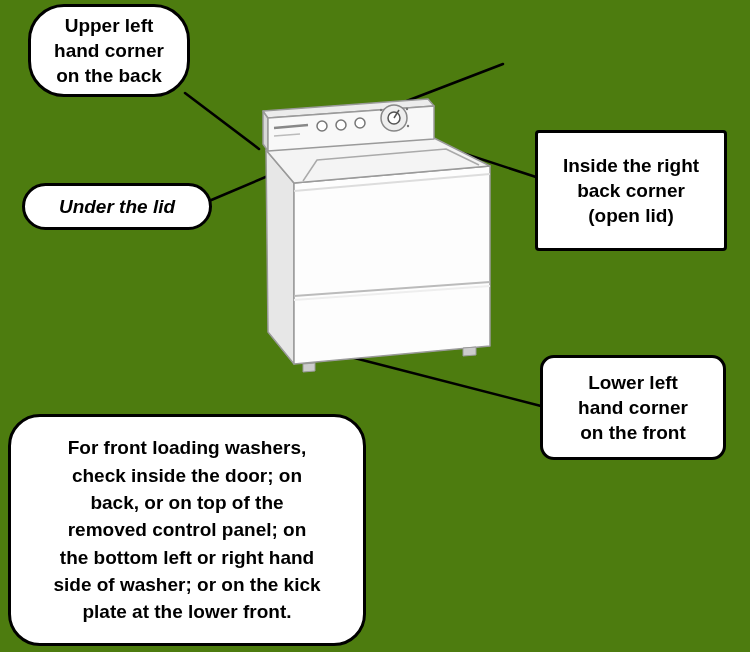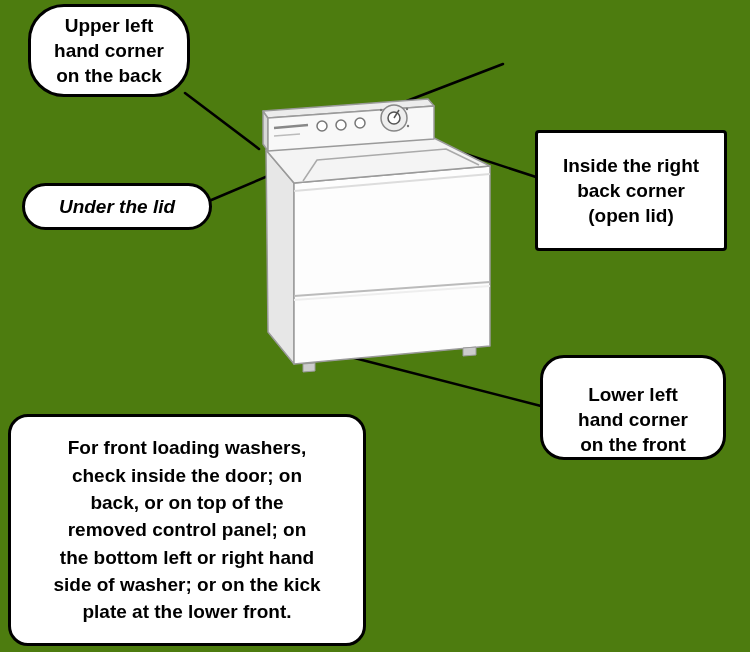--- a/index.html
+++ b/index.html
@@ -30,22 +30,22 @@
     white-space: pre-line;
     font-weight: 700;
     color: #000000;
     font-size: 19px;
     line-height: 1.32;
   }
   .b1 { left: 28px;  top: 4px;   width: 162px; height: 93px;  border-radius: 36px; }
   .b2 { left: 498px; top: 6px;   width: 169px; height: 85px;  border-radius: 34px; }
   .b3 { left: 22px;  top: 183px; width: 190px; height: 47px;  border-radius: 24px; font-style: italic; }
   .b4 { left: 535px; top: 130px; width: 192px; height: 121px; border-radius: 4px; }
-  .b5 { left: 540px; top: 355px; width: 186px; height: 105px; border-radius: 24px; align-items: flex-end; }
-  .b6 { left: 8px;   top: 414px; width: 358px; height: 232px; border-radius: 20px; }
+  .b5 { left: 540px; top: 355px; width: 186px; height: 105px; border-radius: 14px; }
+  .b6 { left: 8px;   top: 414px; width: 358px; height: 232px; border-radius: 32px; }
   .b6 .bubble-text { line-height: 1.44; }
 </style>
 </head>
 <body>
 
 <div class="canvas">
 
   <svg class="art" viewBox="0 0 750 652">
 
     <g stroke="#000000" stroke-width="2.6" stroke-linecap="round">

